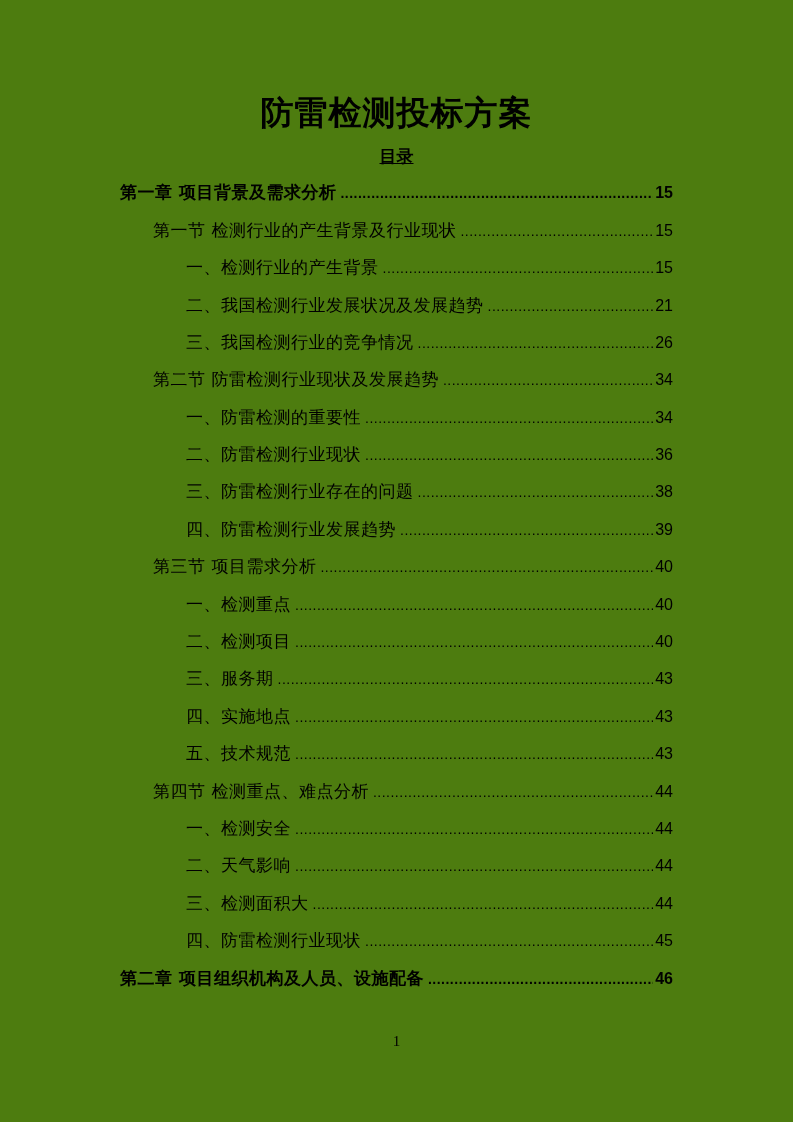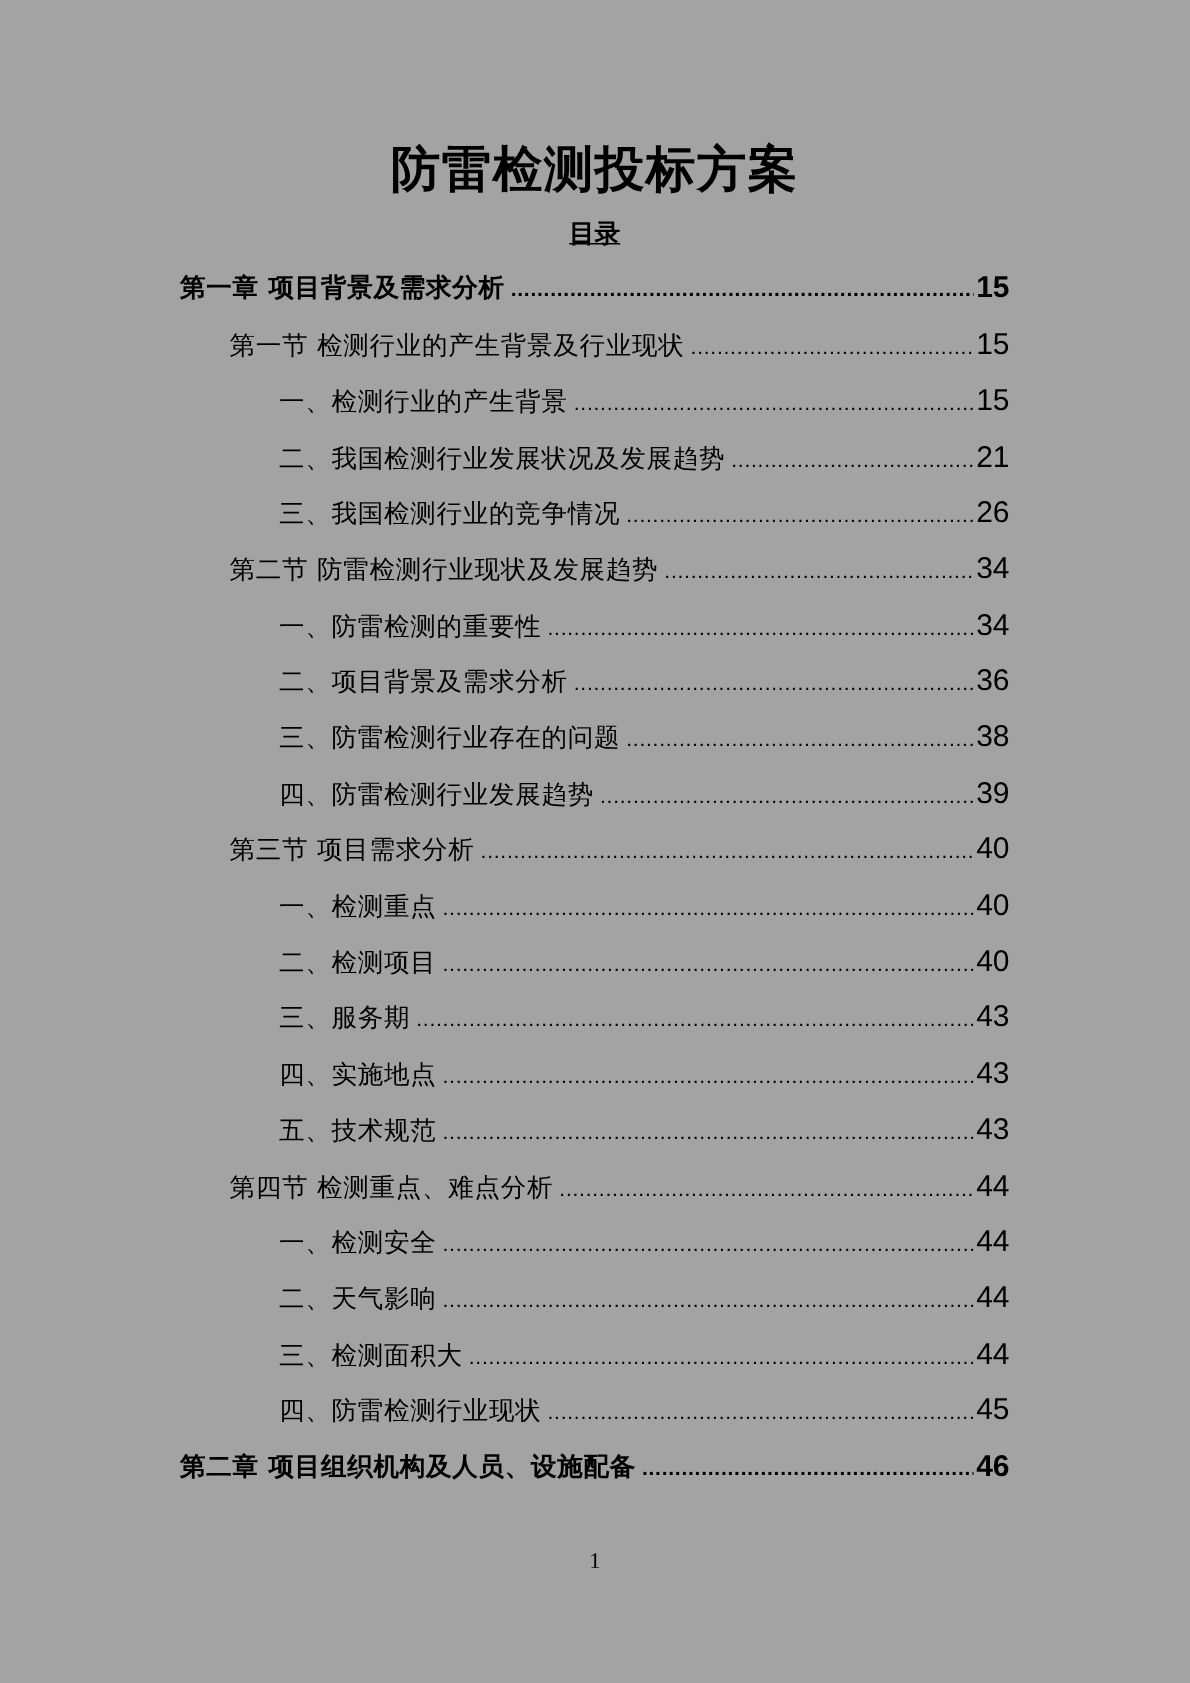--- a/index.html
+++ b/index.html
@@ -13,21 +13,21 @@
       position: relative;
       overflow: hidden;
       color: #000000;
       font-family: "DejaVu Sans", "Liberation Sans", sans-serif;
     }
     .page {
       position: absolute;
       left: 0; top: 0;
       width: 793px;
       height: 1122px;
-      background: #a3a3a3;
+      background: #4d7c0f;
     }
     .doc-title {
       position: absolute;
       left: 0;
       width: 793px;
       top: 88px;
       text-align: center;
       font-size: 33px;
       font-weight: bold;
       letter-spacing: 1px;
@@ -53,42 +53,42 @@
     .toc-row {
       position: absolute;
       display: flex;
       align-items: baseline;
       height: 28px;
       line-height: 28px;
       right: 120px;
       font-size: 17px;
       white-space: nowrap;
     }
-    .toc-row.level-1 { left: 120px; font-weight: bold; align-items: center; }
+    .toc-row.level-1 { left: 120px; font-weight: bold; }
     .toc-row.level-2 { left: 153px; font-weight: normal; }
     .toc-row.level-3 { left: 186px; font-weight: normal; }
     .toc-label {
       flex: 0 0 auto;
       letter-spacing: 0.5px;
     }
     .toc-dots {
       flex: 1 1 auto;
       overflow: hidden;
       margin: 0 2px 0 4px;
       font-family: "Liberation Sans", sans-serif;
       font-size: 14px;
       letter-spacing: 0.5px;
     }
     .toc-dots::before {
       content: "..................................................................................................................................................................................................................";
     }
     .toc-page {
       flex: 0 0 auto;
       font-family: "Liberation Sans", sans-serif;
-      font-size: 20px;
+      font-size: 16px;
       text-align: right;
     }
     .page-number {
       position: absolute;
       left: 0;
       width: 793px;
       top: 1033px;
       text-align: center;
       font-family: "Liberation Serif", serif;
       font-size: 15px;
@@ -131,21 +131,21 @@
       <span class="toc-label">第二节  防雷检测行业现状及发展趋势</span>
       <span class="toc-dots"></span>
       <span class="toc-page">34</span>
     </div>
     <div class="toc-row level-3" style="top:228px">
       <span class="toc-label">一、防雷检测的重要性</span>
       <span class="toc-dots"></span>
       <span class="toc-page">34</span>
     </div>
     <div class="toc-row level-3" style="top:265px">
-      <span class="toc-label">二、项目背景及需求分析</span>
+      <span class="toc-label">二、防雷检测行业现状</span>
       <span class="toc-dots"></span>
       <span class="toc-page">36</span>
     </div>
     <div class="toc-row level-3" style="top:302px">
       <span class="toc-label">三、防雷检测行业存在的问题</span>
       <span class="toc-dots"></span>
       <span class="toc-page">38</span>
     </div>
     <div class="toc-row level-3" style="top:340px">
       <span class="toc-label">四、防雷检测行业发展趋势</span>

